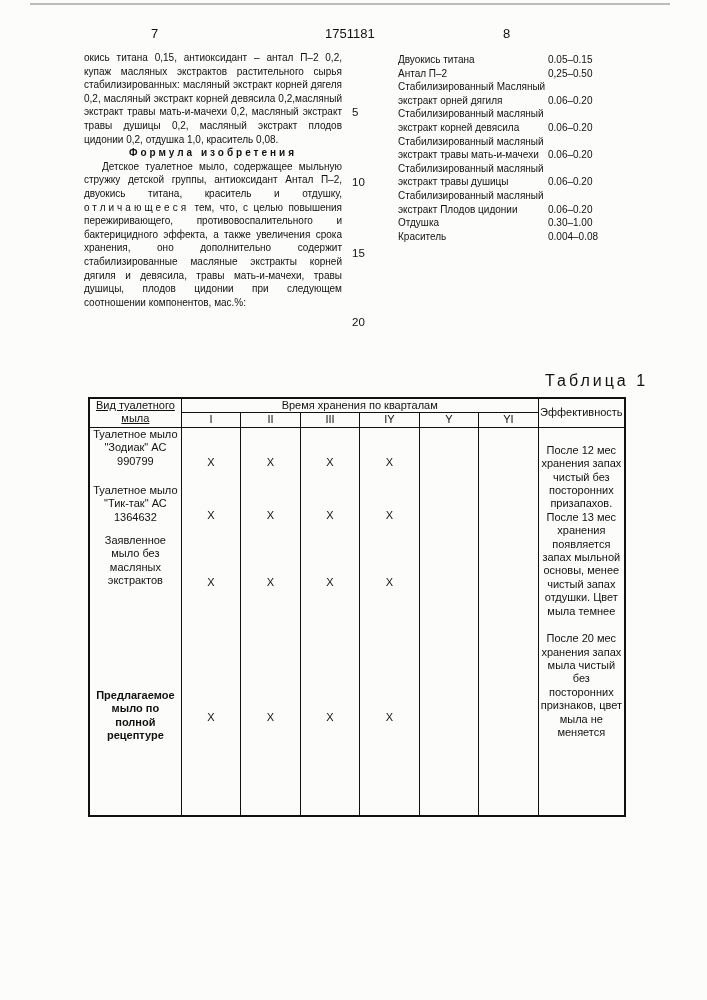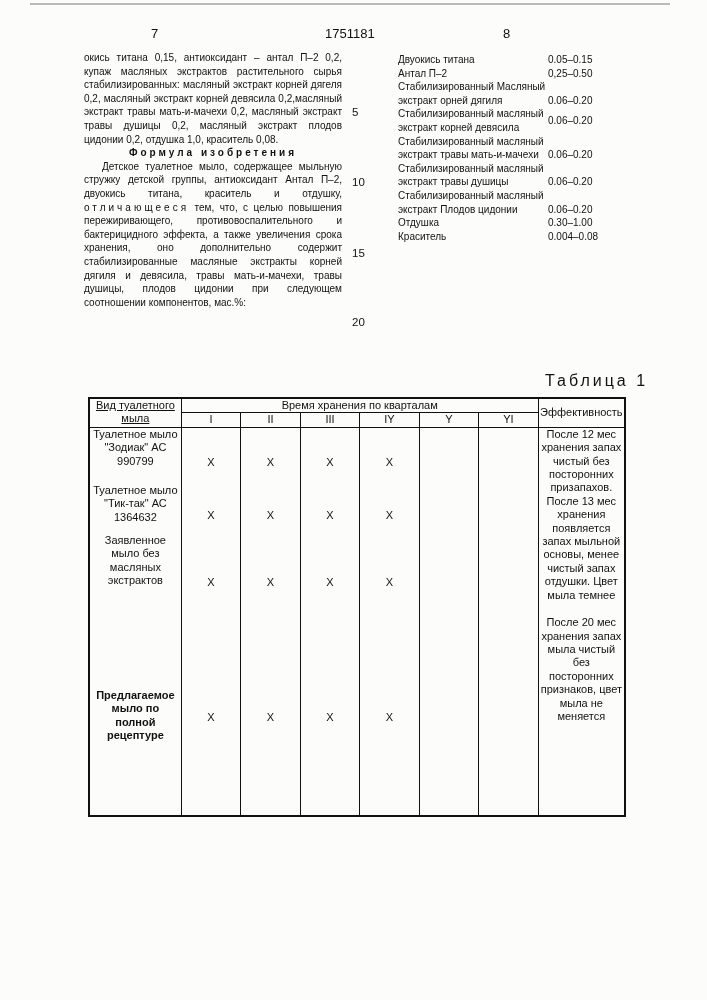--- a/index.html
+++ b/index.html
@@ -53,21 +53,21 @@
       <span class="vl">0.05–0.15</span>
     </div>
   <div class="comp">
       <span class="nm">Антал П–2</span>
       <span class="vl">0,25–0.50</span>
     </div>
   <div class="comp" style="align-items:flex-end">
       <span class="nm">Стабилизированный Масляный экстракт орней дягиля</span>
       <span class="vl">0.06–0.20</span>
     </div>
-  <div class="comp" style="align-items:center">
+  <div class="comp" style="align-items:flex-end">
       <span class="nm">Стабилизированный масляный экстракт корней девясила</span>
       <span class="vl">0.06–0.20</span>
     </div>
   <div class="comp" style="align-items:flex-end">
       <span class="nm">Стабилизированный масляный экстракт травы мать-и-мачехи</span>
       <span class="vl">0.06–0.20</span>
     </div>
   <div class="comp" style="align-items:flex-end">
       <span class="nm">Стабилизированный масляный экстракт травы душицы</span>
       <span class="vl">0.06–0.20</span>
@@ -135,20 +135,20 @@
       </td>
       <td>
         <div style="height:28px"></div>
           <div style="height:53px">X</div>
           <div style="height:67px">X</div>
           <div style="height:135px">X</div>
           <div>X</div>
       </td>
       <td></td>
       <td></td>
-      <td style="padding-top:0">
+      <td style="padding-top:16px">
         <div>После 12 мес хранения запах чистый без посторонних призапахов.</div>
         <div style="margin-bottom:14px">После 13 мес хранения появляется запах мыльной основы, менее чистый запах отдушки. Цвет мыла темнее</div>
         <div>После 20 мес хранения запах мыла чистый без посторонних признаков, цвет мыла не меняется</div>
       </td>
     </tr>
   </tbody>
 </table>
 
 </body></html>

